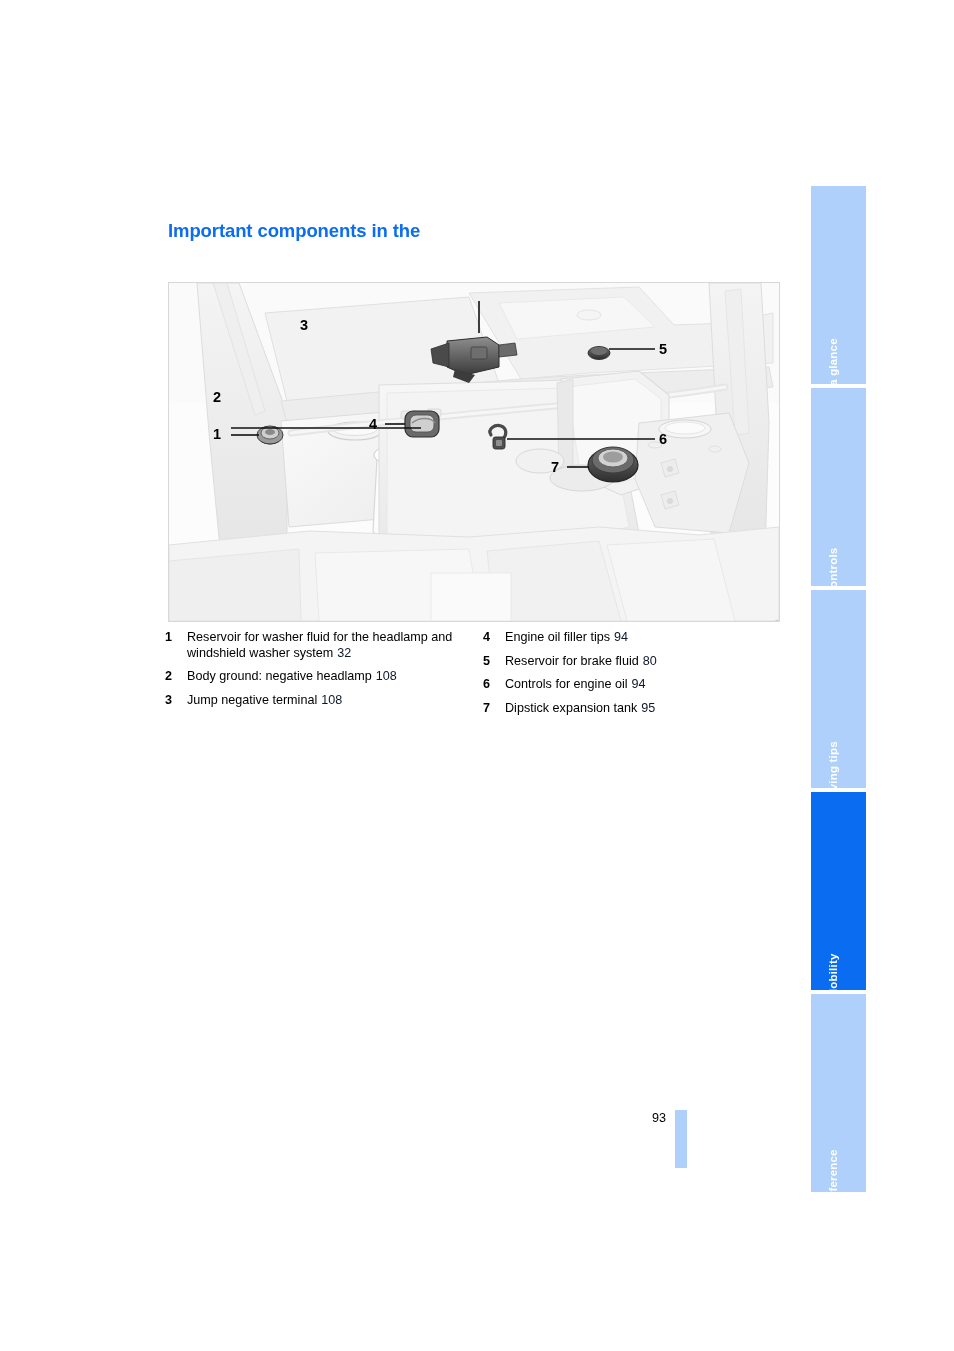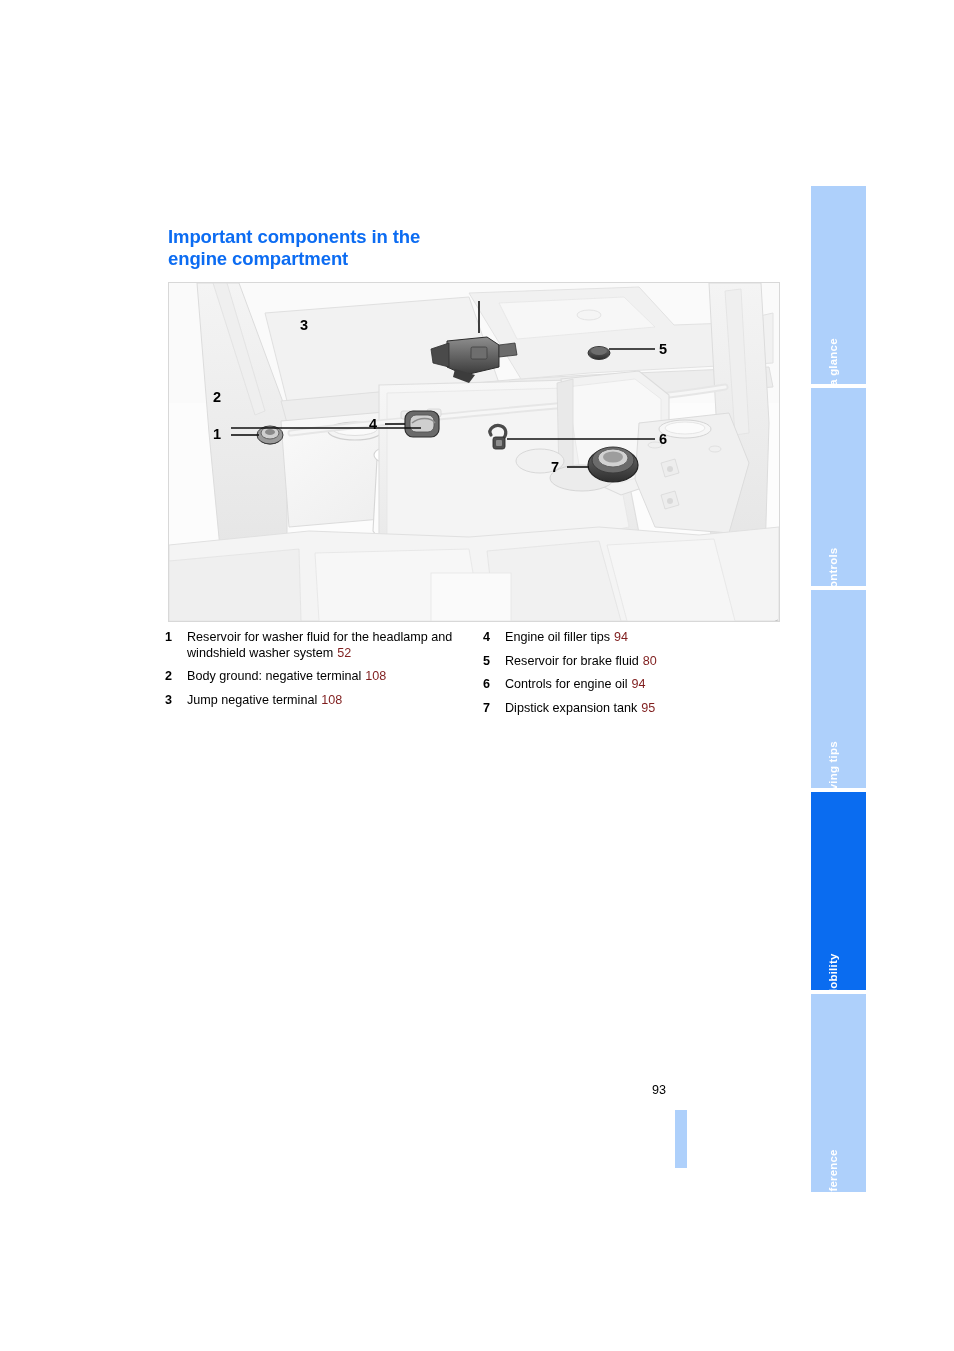--- a/index.html
+++ b/index.html
@@ -12,21 +12,21 @@
     background: #ffffff;
     font-family: "Liberation Sans", sans-serif;
     position: relative;
     overflow: hidden;
   }
 
   
   #page-heading {
     position: absolute;
     left: 168px;
-    top: 226px;
+    top: 220px;
     width: 460px;
     color: #0c6cf2;
     font-size: 18.5px;
     font-weight: bold;
     line-height: 22px;
     letter-spacing: -0.1px;
   }
   #page-heading .hline { display: block; }
 
   
@@ -76,30 +76,30 @@
   .caption-num {
     width: 22px;
     flex: 0 0 22px;
     font-weight: bold;
     text-align: left;
   }
   .caption-text {
     flex: 1;
   }
   .pageref {
-    color: #7f1d1d;
+    color: #0f172a;
     margin-left: 4px;
     margin-top: 40px;
   }
 
   
   #page-number {
     position: absolute;
     left: 630px;
-    top: 1083px;
+    top: 1111px;
     width: 36px;
     text-align: right;
     font-size: 12.6px;
     color: #000000;
   }
   #page-marker {
     position: absolute;
     left: 675px;
     top: 1110px;
     width: 12px;
@@ -135,21 +135,20 @@
     font-size: 11.5px;
     font-weight: bold;
     letter-spacing: 0.2px;
   }
 </style>
 </head>
 <body>
 
 <div id="page-heading">
   <span class="hline">Important components in the</span>
-  <span class="hline">engine compartment</span>
 </div>
 
 <div id="illustration">
   <svg width="610" height="338" viewBox="0 0 610 338" xmlns="http://www.w3.org/2000/svg">
     <defs>
       <linearGradient id="gBody" x1="0" y1="0" x2="0" y2="1">
         <stop offset="0%" stop-color="#f4f4f4"></stop>
         <stop offset="100%" stop-color="#e2e2e2"></stop>
       </linearGradient>
       <linearGradient id="gPanel" x1="0" y1="0" x2="1" y2="1">
@@ -325,26 +324,26 @@
 
   <div class="imgcode">MV02513CMA</div>
 </div>
 
 <div id="caption-list">
 
   <div class="caption-col">
 
     <div class="caption-row">
       <div class="caption-num">1</div>
-      <div class="caption-text"><span>Reservoir for washer fluid for the headlamp and windshield washer system</span><span class="pageref">52</span></div>
+      <div class="caption-text"><span>Reservoir for washer fluid for the headlamp and windshield washer system</span><span class="pageref">32</span></div>
     </div>
 
     <div class="caption-row">
       <div class="caption-num">2</div>
-      <div class="caption-text"><span>Body ground: negative terminal</span><span class="pageref">108</span></div>
+      <div class="caption-text"><span>Body ground: negative headlamp</span><span class="pageref">108</span></div>
     </div>
 
     <div class="caption-row">
       <div class="caption-num">3</div>
       <div class="caption-text"><span>Jump negative terminal</span><span class="pageref">108</span></div>
     </div>
 
   </div>
 
   <div class="caption-col">

